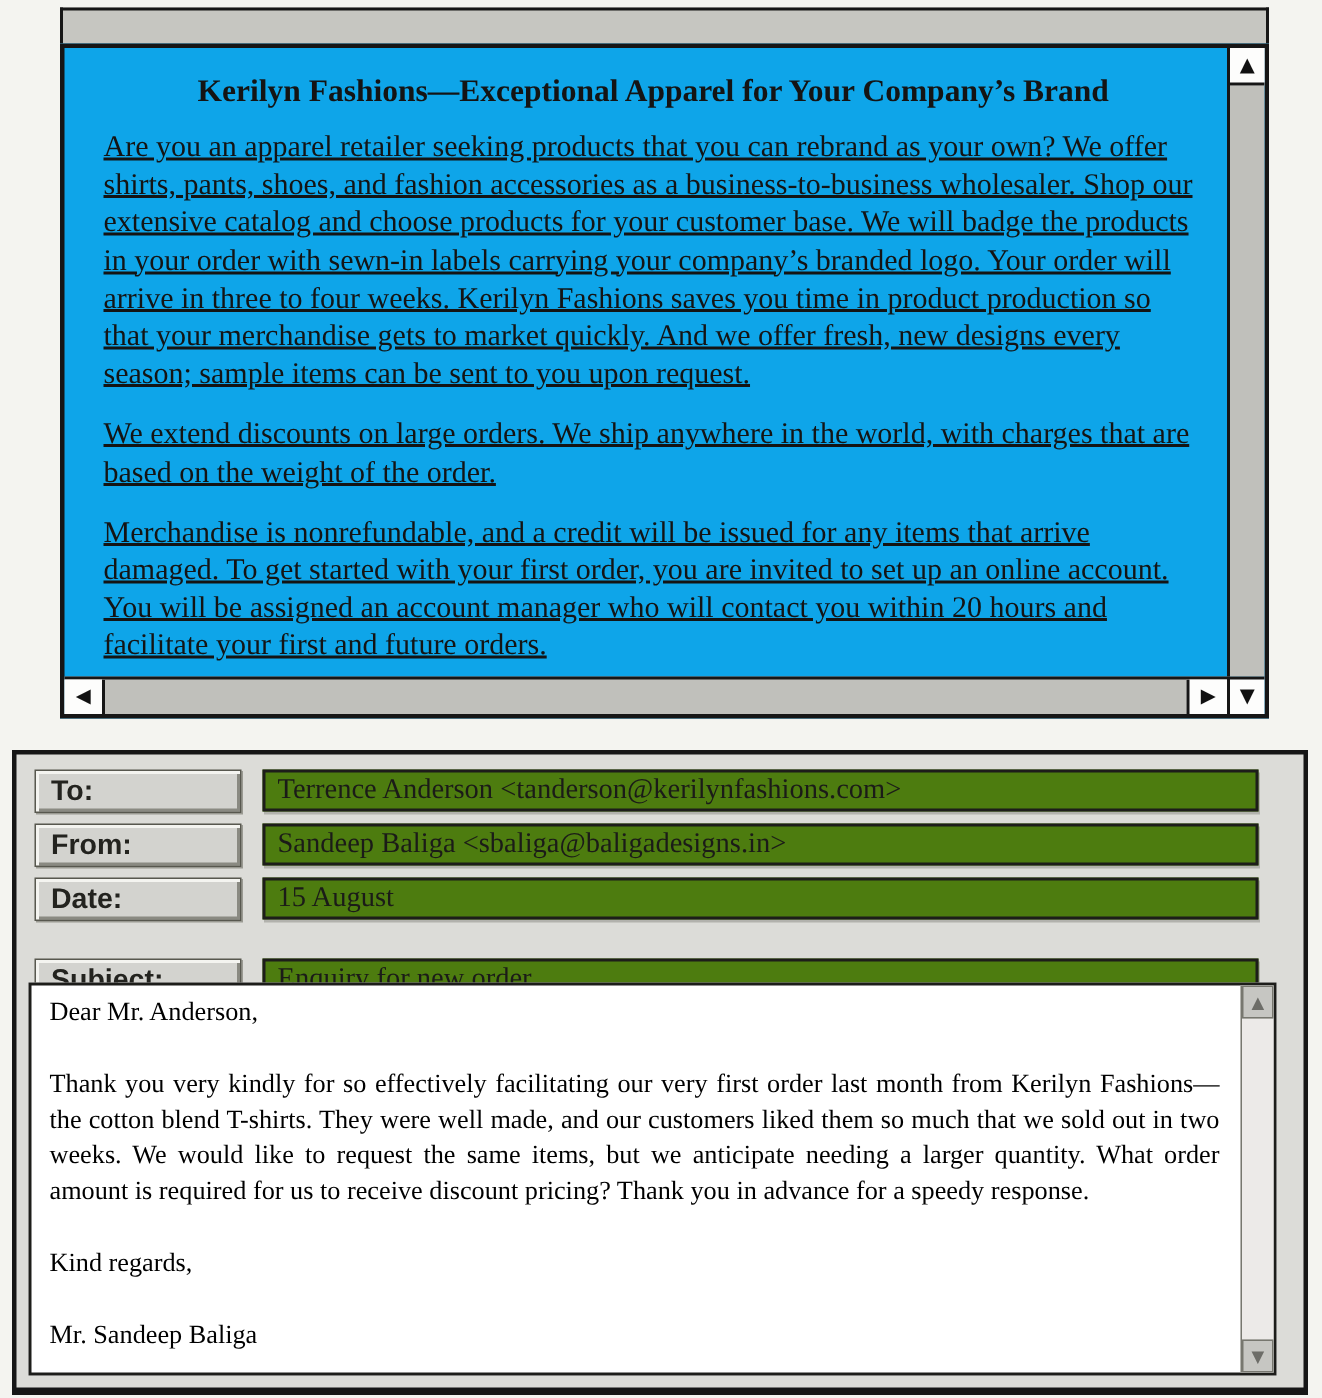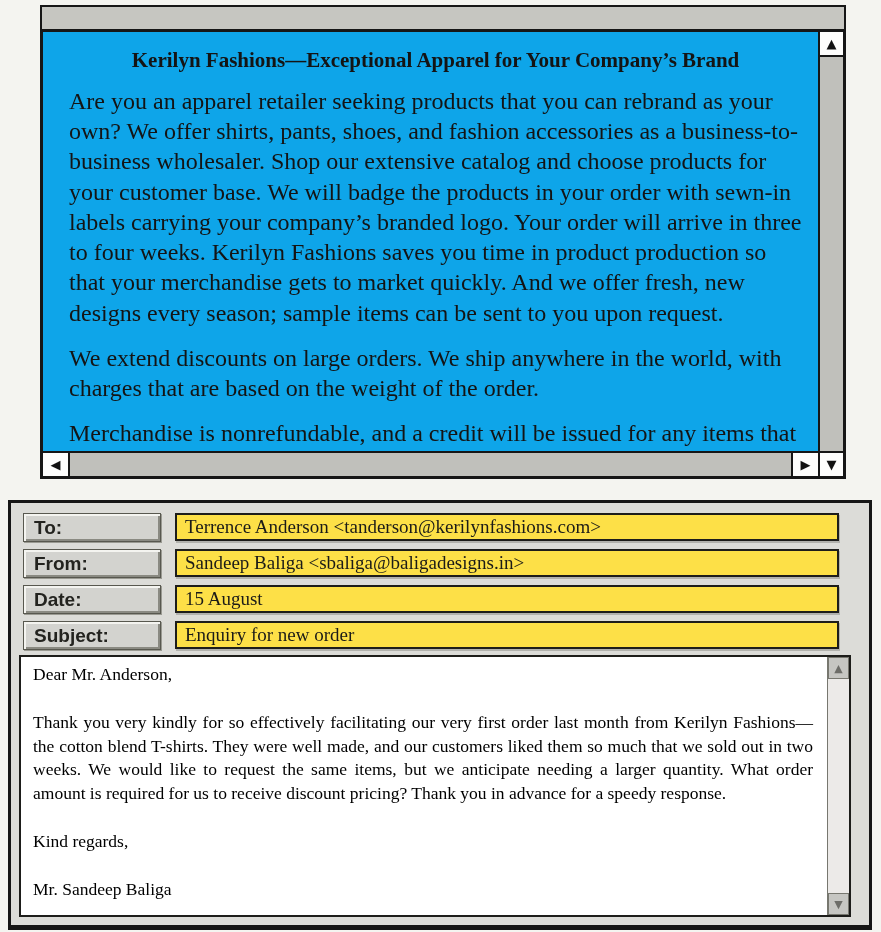--- a/index.html
+++ b/index.html
@@ -33,23 +33,24 @@
     padding:12px 14px 0 26px;
     overflow:hidden;
   }
   .page-heading {
     text-align:center;
     font-weight:bold;
     font-size:21px;
     margin:4px 0 13px 0;
   }
   .page-para {
-    font-size:24px;
+    font-size:20px;
     line-height:1.26;
     margin-bottom:15px;
+    text-decoration:underline;
   }
 
   
   .vscroll {
     position:absolute; top:0; right:0; bottom:25px; width:25px;
     background:#c0c0bb;
     border-left:2px solid #161616;
   }
   .vscroll .btn {
     height:25px;
@@ -91,37 +92,37 @@
   .email {
     position:absolute; left:8px; top:500px; width:864px; height:430px;
     background:#dcdcd8;
     border:3px solid #161616;
     border-bottom-width:5px;
   }
   .email-row { position:absolute; left:0; right:0; height:29px; }
   .email-row.r0 { top:10px; }
   .email-row.r1 { top:46px;padding-left:20px; }
   .email-row.r2 { top:82px; }
-  .email-row.r3 { top:118px; }
+  .email-row.r3 { top:136px; }
   .field-label {
     position:absolute; left:12px; width:138px; height:29px;
     background:#d3d3cf;
     border:1px solid #58584f;
     box-shadow: inset 2px 2px 0 #f4f4f0, inset -2px -2px 0 #8a8a82, 1px 1px 0 #9a9a92;
     font-family:"Liberation Sans", sans-serif;
     font-weight:bold;
     font-size:19px;
     color:#23231f;
     line-height:27px;
     padding-left:10px;
     cursor:pointer;
   }
   .field-input {
     position:absolute; left:164px; width:664px; height:28px;
-    background:#fde047;
+    background:#4d7c0f;
     border:2px solid #1d1d1a;
     box-shadow: 1px 2px 0 rgba(100,100,95,0.35);
     font-family:"Liberation Serif", serif;
     font-size:19px;
     color:#1b1b18;
     padding:0 8px;
   }
   .email-body {
     position:absolute; left:8px; top:152px; width:832px; height:262px;
     background:#ffffff;

